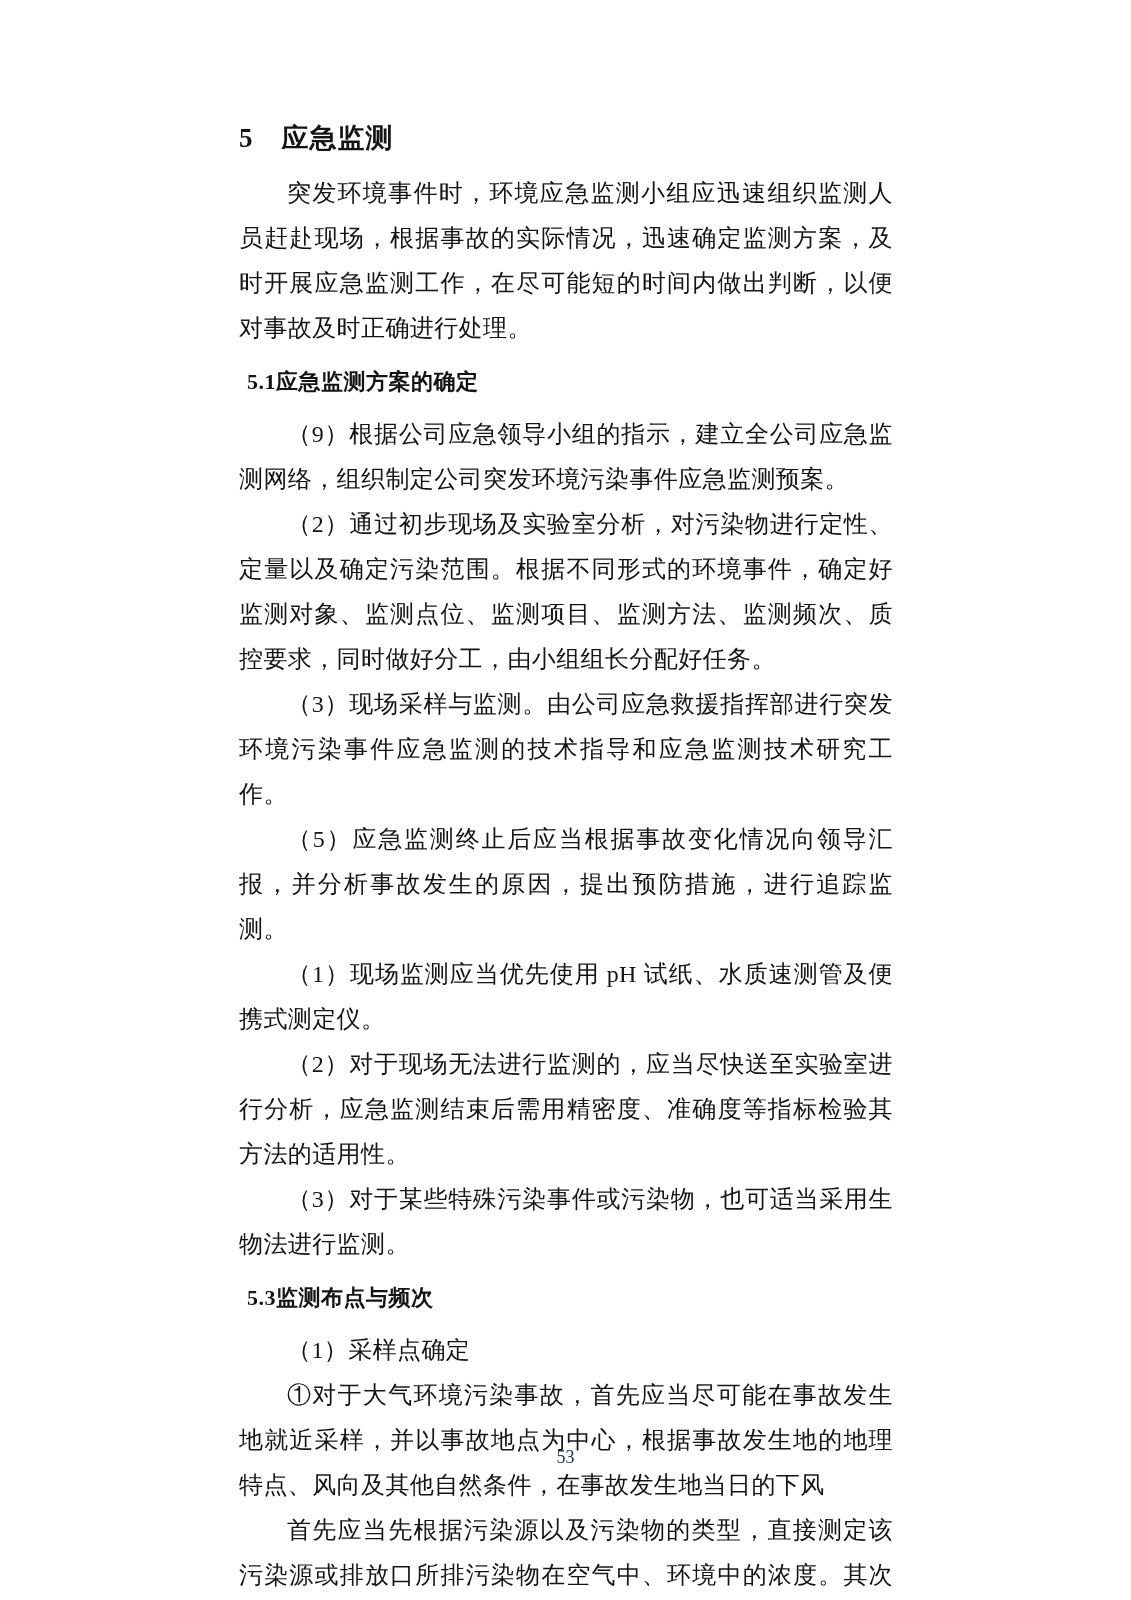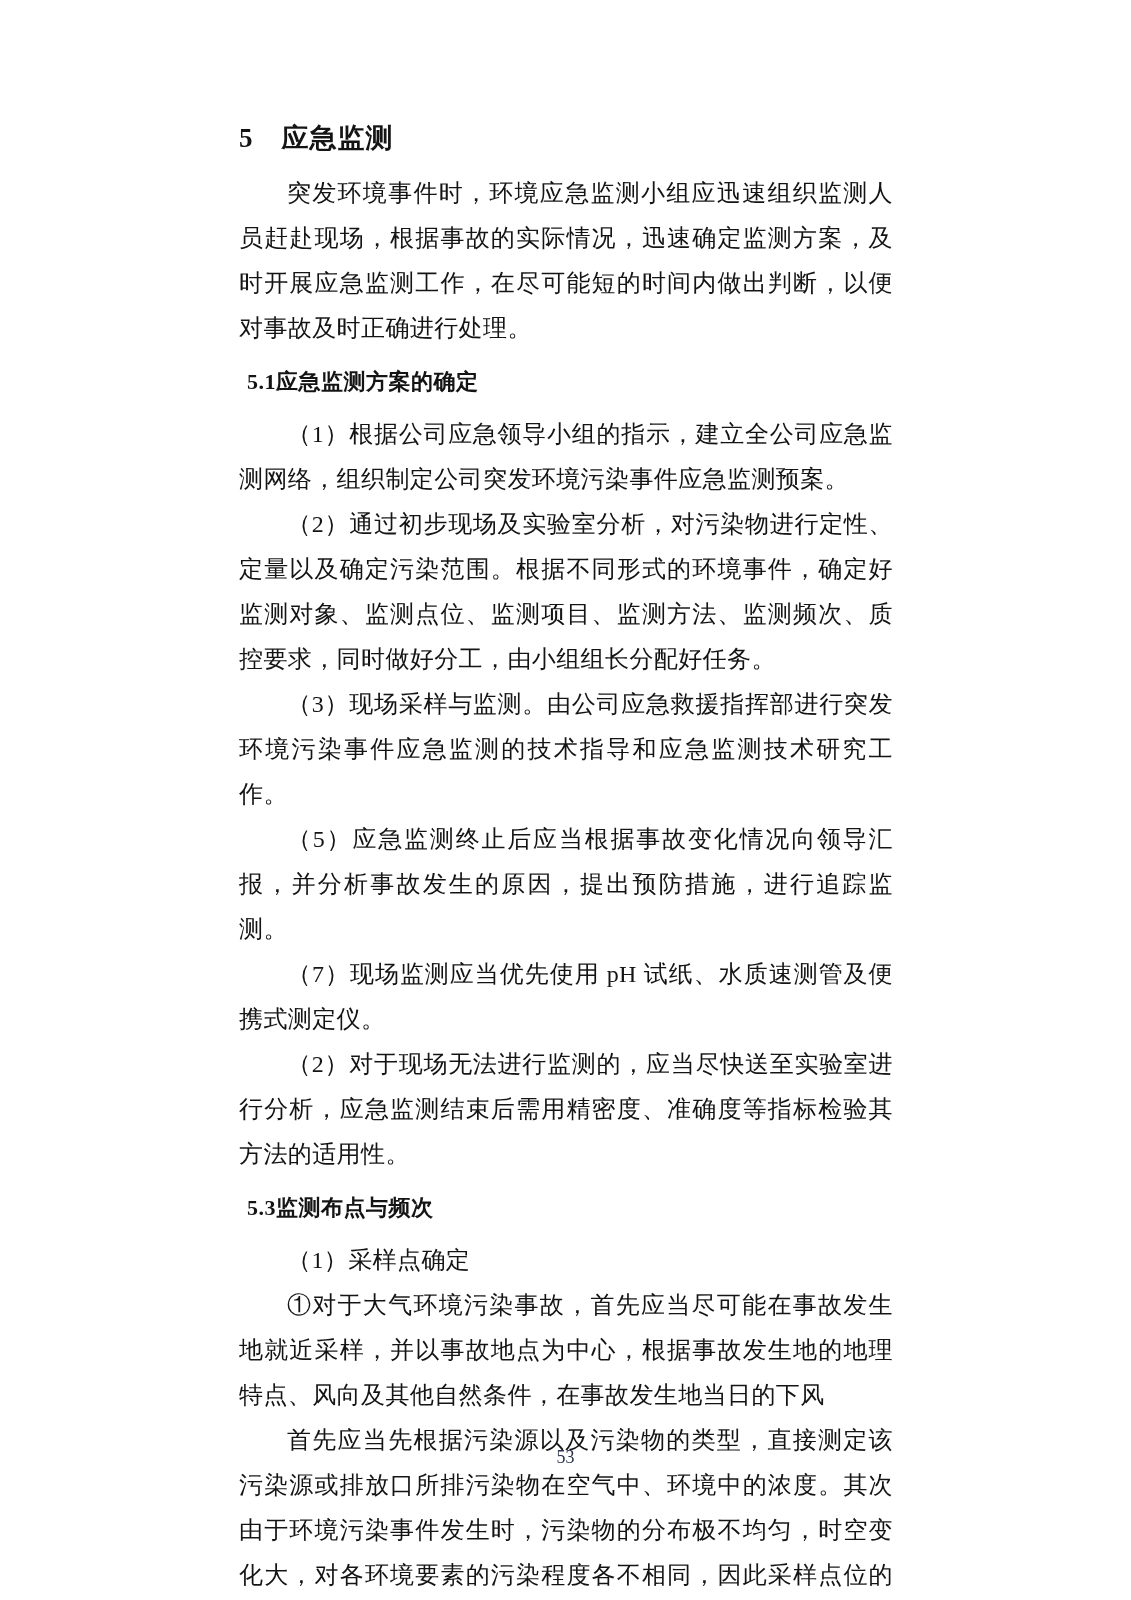--- a/index.html
+++ b/index.html
@@ -56,28 +56,29 @@
 <body>
 
 <div class="page">
 
   <h1 class="chapter-heading">5　应急监测</h1>
 
   <p class="body-para">突发环境事件时，环境应急监测小组应迅速组织监测人员赶赴现场，根据事故的实际情况，迅速确定监测方案，及时开展应急监测工作，在尽可能短的时间内做出判断，以便对事故及时正确进行处理。</p>
 
   <h2 class="section-heading">5.1应急监测方案的确定</h2>
 
-  <p class="body-para">（1）根据公司应急领导小组的指示，建立全公司应急监测网络，组织制定公司突发环境污染事件应急监测预案。</p>
+  <p class="body-para">（9）根据公司应急领导小组的指示，建立全公司应急监测网络，组织制定公司突发环境污染事件应急监测预案。</p>
   <p class="body-para">（2）通过初步现场及实验室分析，对污染物进行定性、定量以及确定污染范围。根据不同形式的环境事件，确定好监测对象、监测点位、监测项目、监测方法、监测频次、质控要求，同时做好分工，由小组组长分配好任务。</p>
   <p class="body-para">（3）现场采样与监测。由公司应急救援指挥部进行突发环境污染事件应急监测的技术指导和应急监测技术研究工作。</p>
   <p class="body-para">（5）应急监测终止后应当根据事故变化情况向领导汇报，并分析事故发生的原因，提出预防措施，进行追踪监测。</p>
 
 
-  <p class="body-para">（7）现场监测应当优先使用 pH 试纸、水质速测管及便携式测定仪。</p>
+  <p class="body-para">（1）现场监测应当优先使用 pH 试纸、水质速测管及便携式测定仪。</p>
   <p class="body-para">（2）对于现场无法进行监测的，应当尽快送至实验室进行分析，应急监测结束后需用精密度、准确度等指标检验其方法的适用性。</p>
+  <p class="body-para">（3）对于某些特殊污染事件或污染物，也可适当采用生物法进行监测。</p>
 
   <h2 class="section-heading">5.3监测布点与频次</h2>
 
   <p class="body-para">（1）采样点确定</p>
   <p class="body-para">①对于大气环境污染事故，首先应当尽可能在事故发生地就近采样，并以事故地点为中心，根据事故发生地的地理特点、风向及其他自然条件，在事故发生地当日的下风</p>
   <p class="body-para">首先应当先根据污染源以及污染物的类型，直接测定该污染源或排放口所排污染物在空气中、环境中的浓度。其次由于环境污染事件发生时，污染物的分布极不均匀，时空变化大，对各环境要素的污染程度各不相同，因此采样点位的选择对于准确判断污染物的浓度分布、污染范围与程度等级极为重要。这就需要根据事故类型、严重程度和影响范围确定采样点。</p>
 
   <div class="page-number">53</div>
 
 </div>

